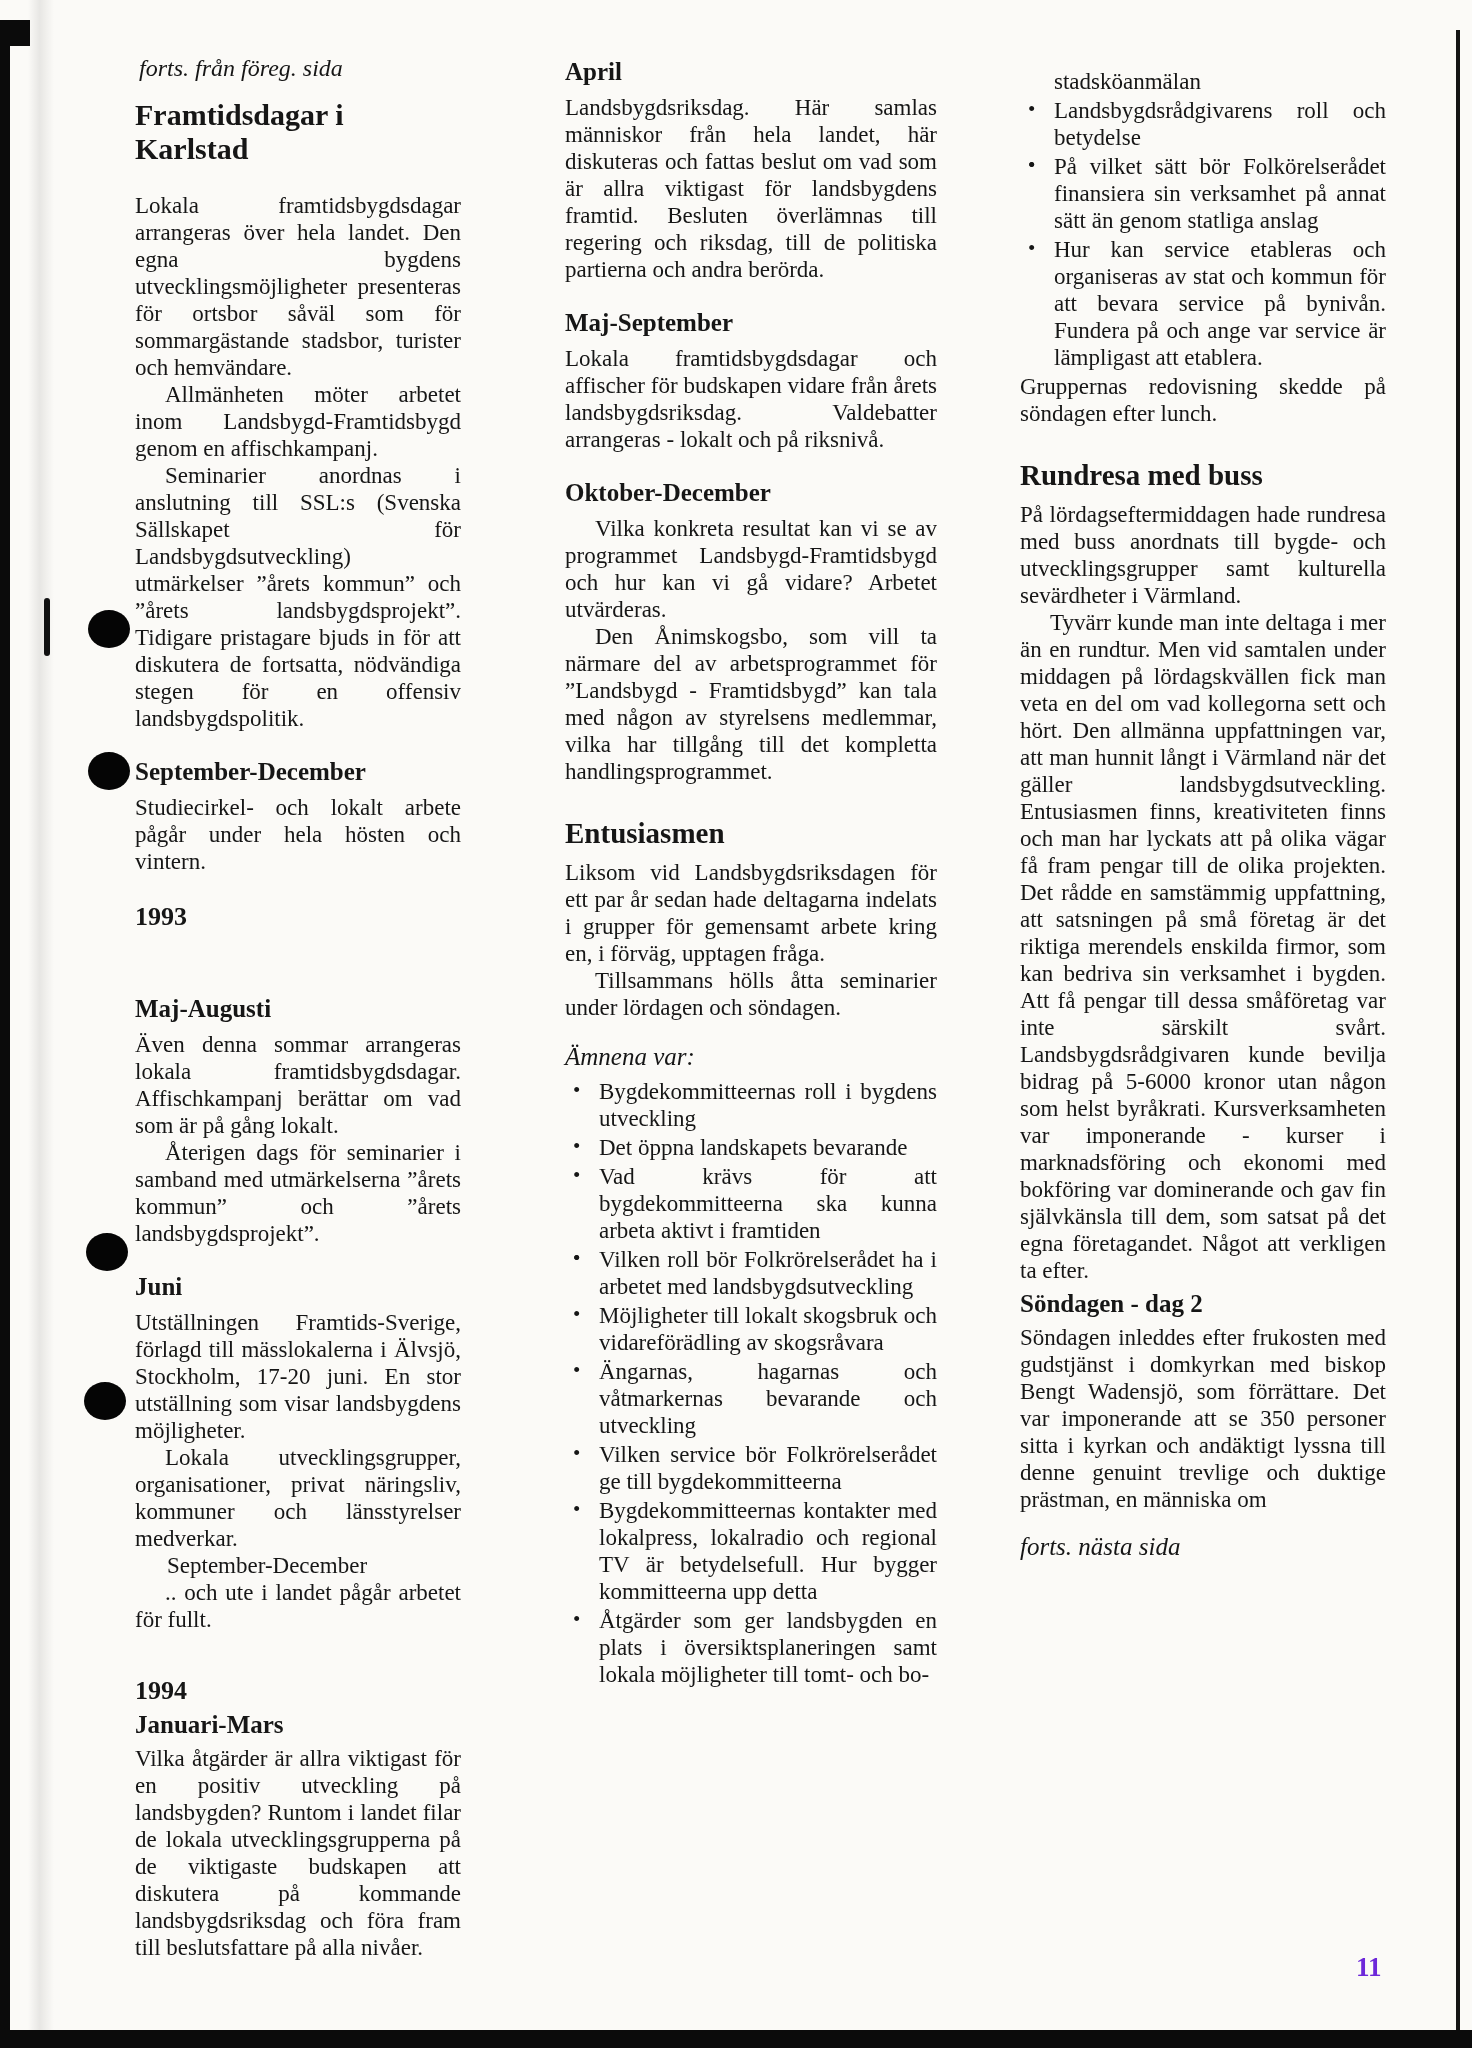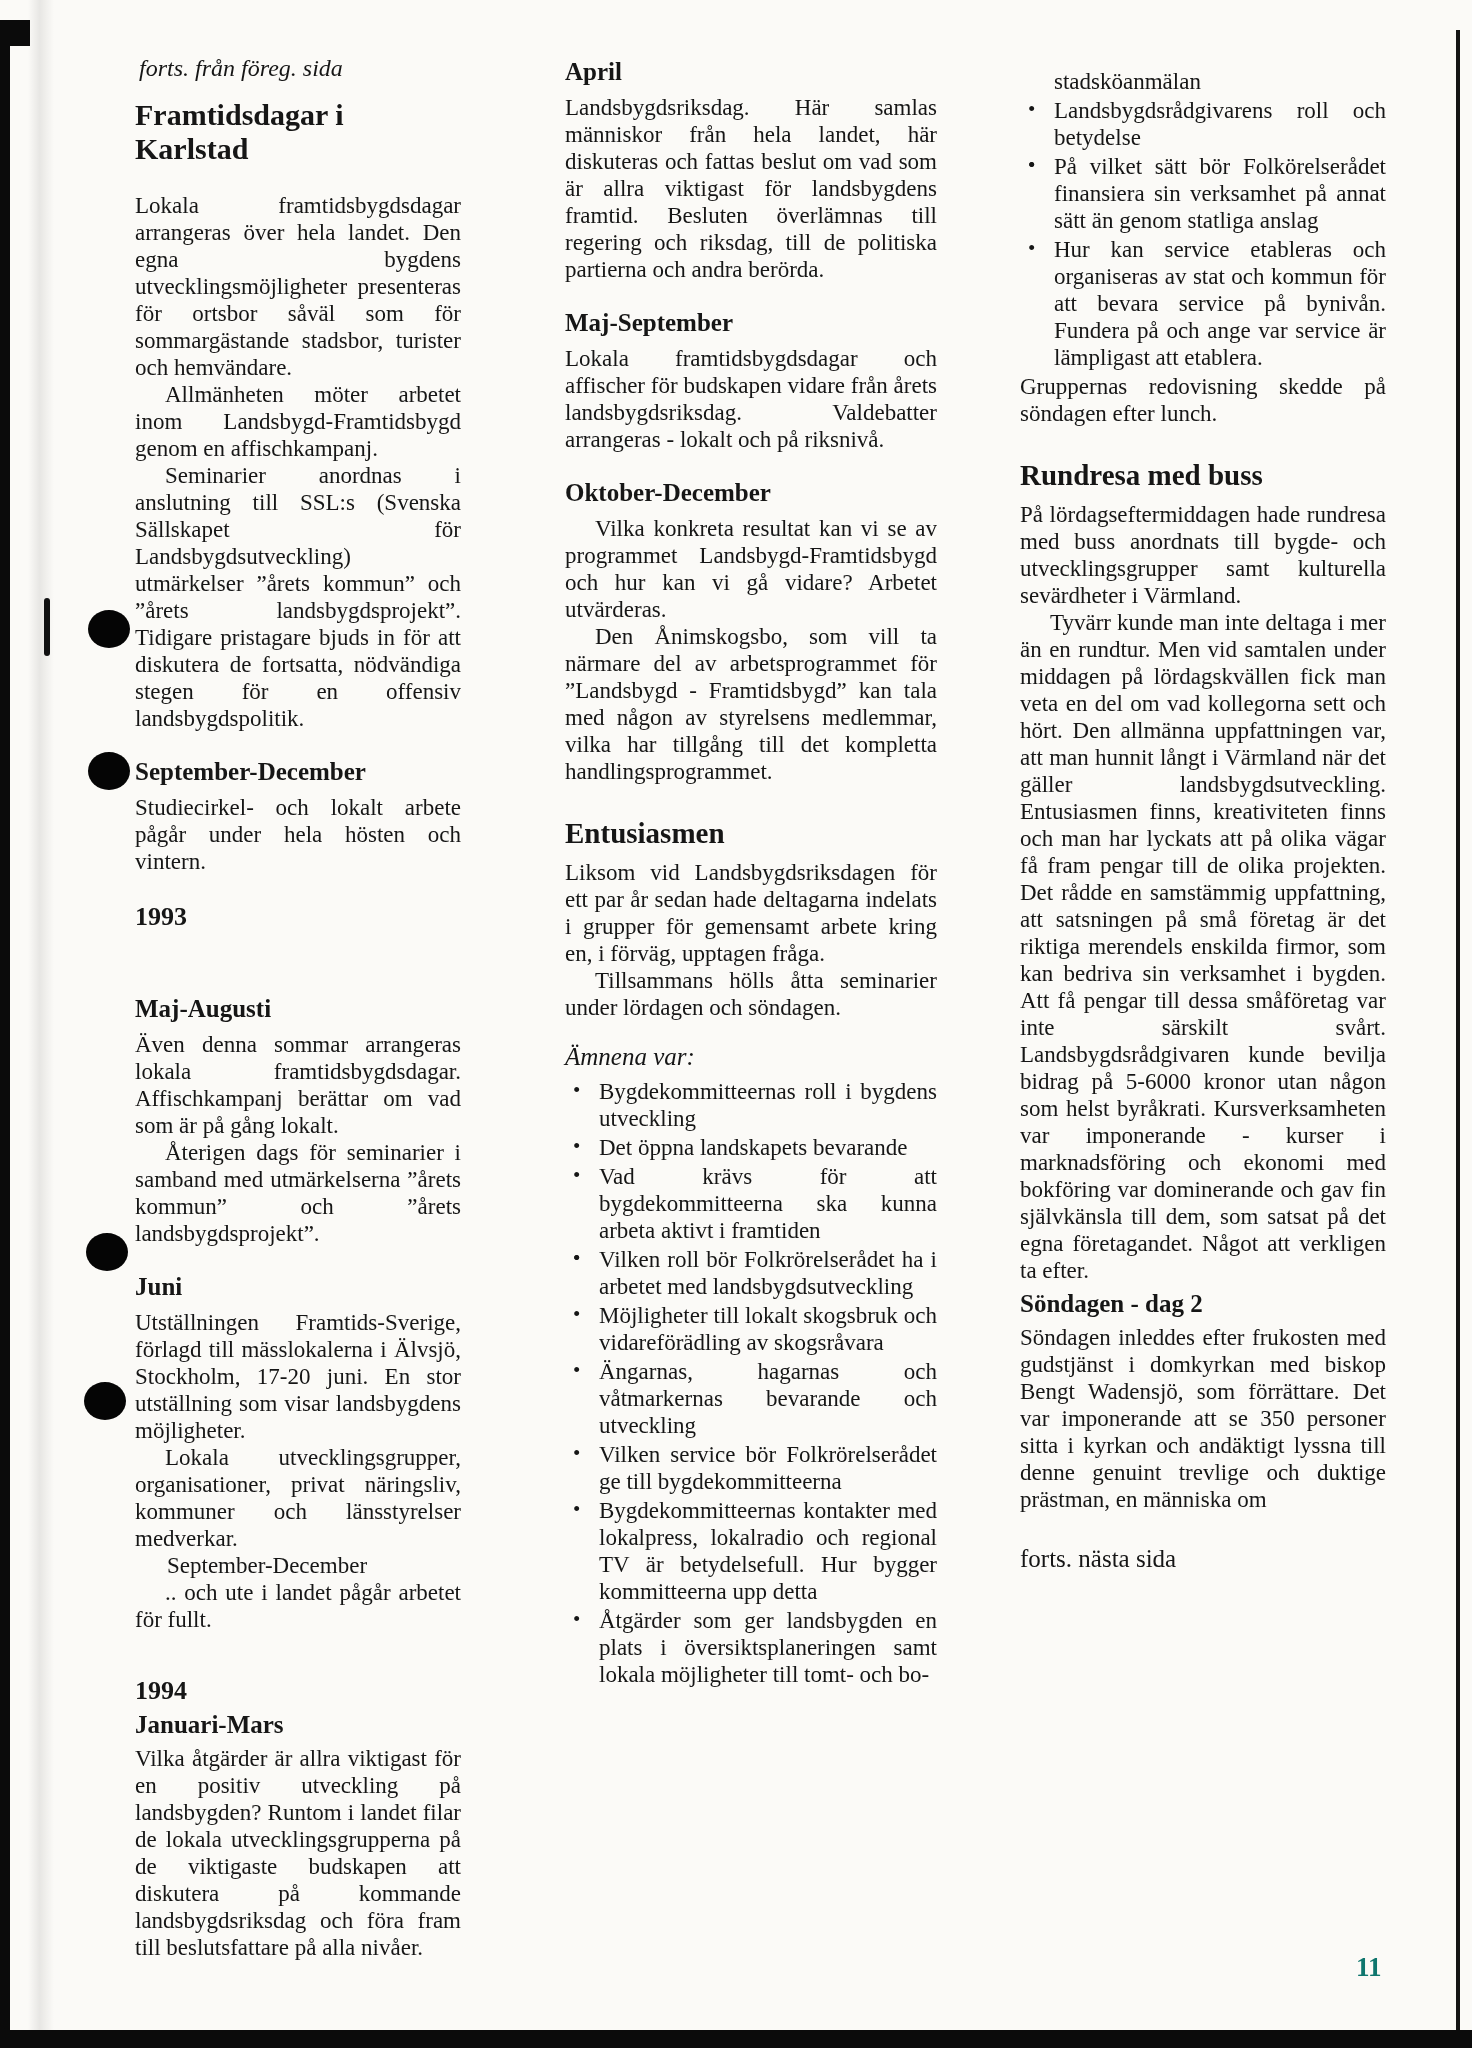--- a/index.html
+++ b/index.html
@@ -31,24 +31,24 @@
   .year{font-weight:bold;font-size:26px;line-height:28px;margin:44px 0 2px 0;}
   .year.solo{margin:28px 0 64px 0;}
   .para{text-align:justify;margin:0;}
   .para.indent{text-indent:30px;}
   .plain-indent{margin:0 0 0 32px;}
   .lead-italic{font-weight:normal;font-style:italic;font-size:25px;margin:22px 0 8px 0;}
   .bullets{margin:0;}
   .bullet-item{position:relative;padding-left:34px;text-align:justify;margin:2px 0;}
   .bullet-item .dot{position:absolute;left:8px;top:-1px;font-size:21px;}
   .bullet-cont{padding-left:34px;margin:0;}
-  .forts-next{font-size:25px;margin-top:32px;}
+  .forts-next{font-style:italic;font-size:25px;margin-top:20px;}
 
   .page-number{position:absolute;left:1356px;top:1952px;font-size:27px;font-weight:bold;
-    font-family:"Liberation Serif",serif;color:#0f766e;}
+    font-family:"Liberation Serif",serif;color:#6d28d9;}
 </style>
 </head>
 <body>
 
 <div class="page">
 
   <div class="fold-shadow"></div>
   <div class="edge-left"></div>
   <div class="edge-corner"></div>
   <div class="edge-right"></div>

